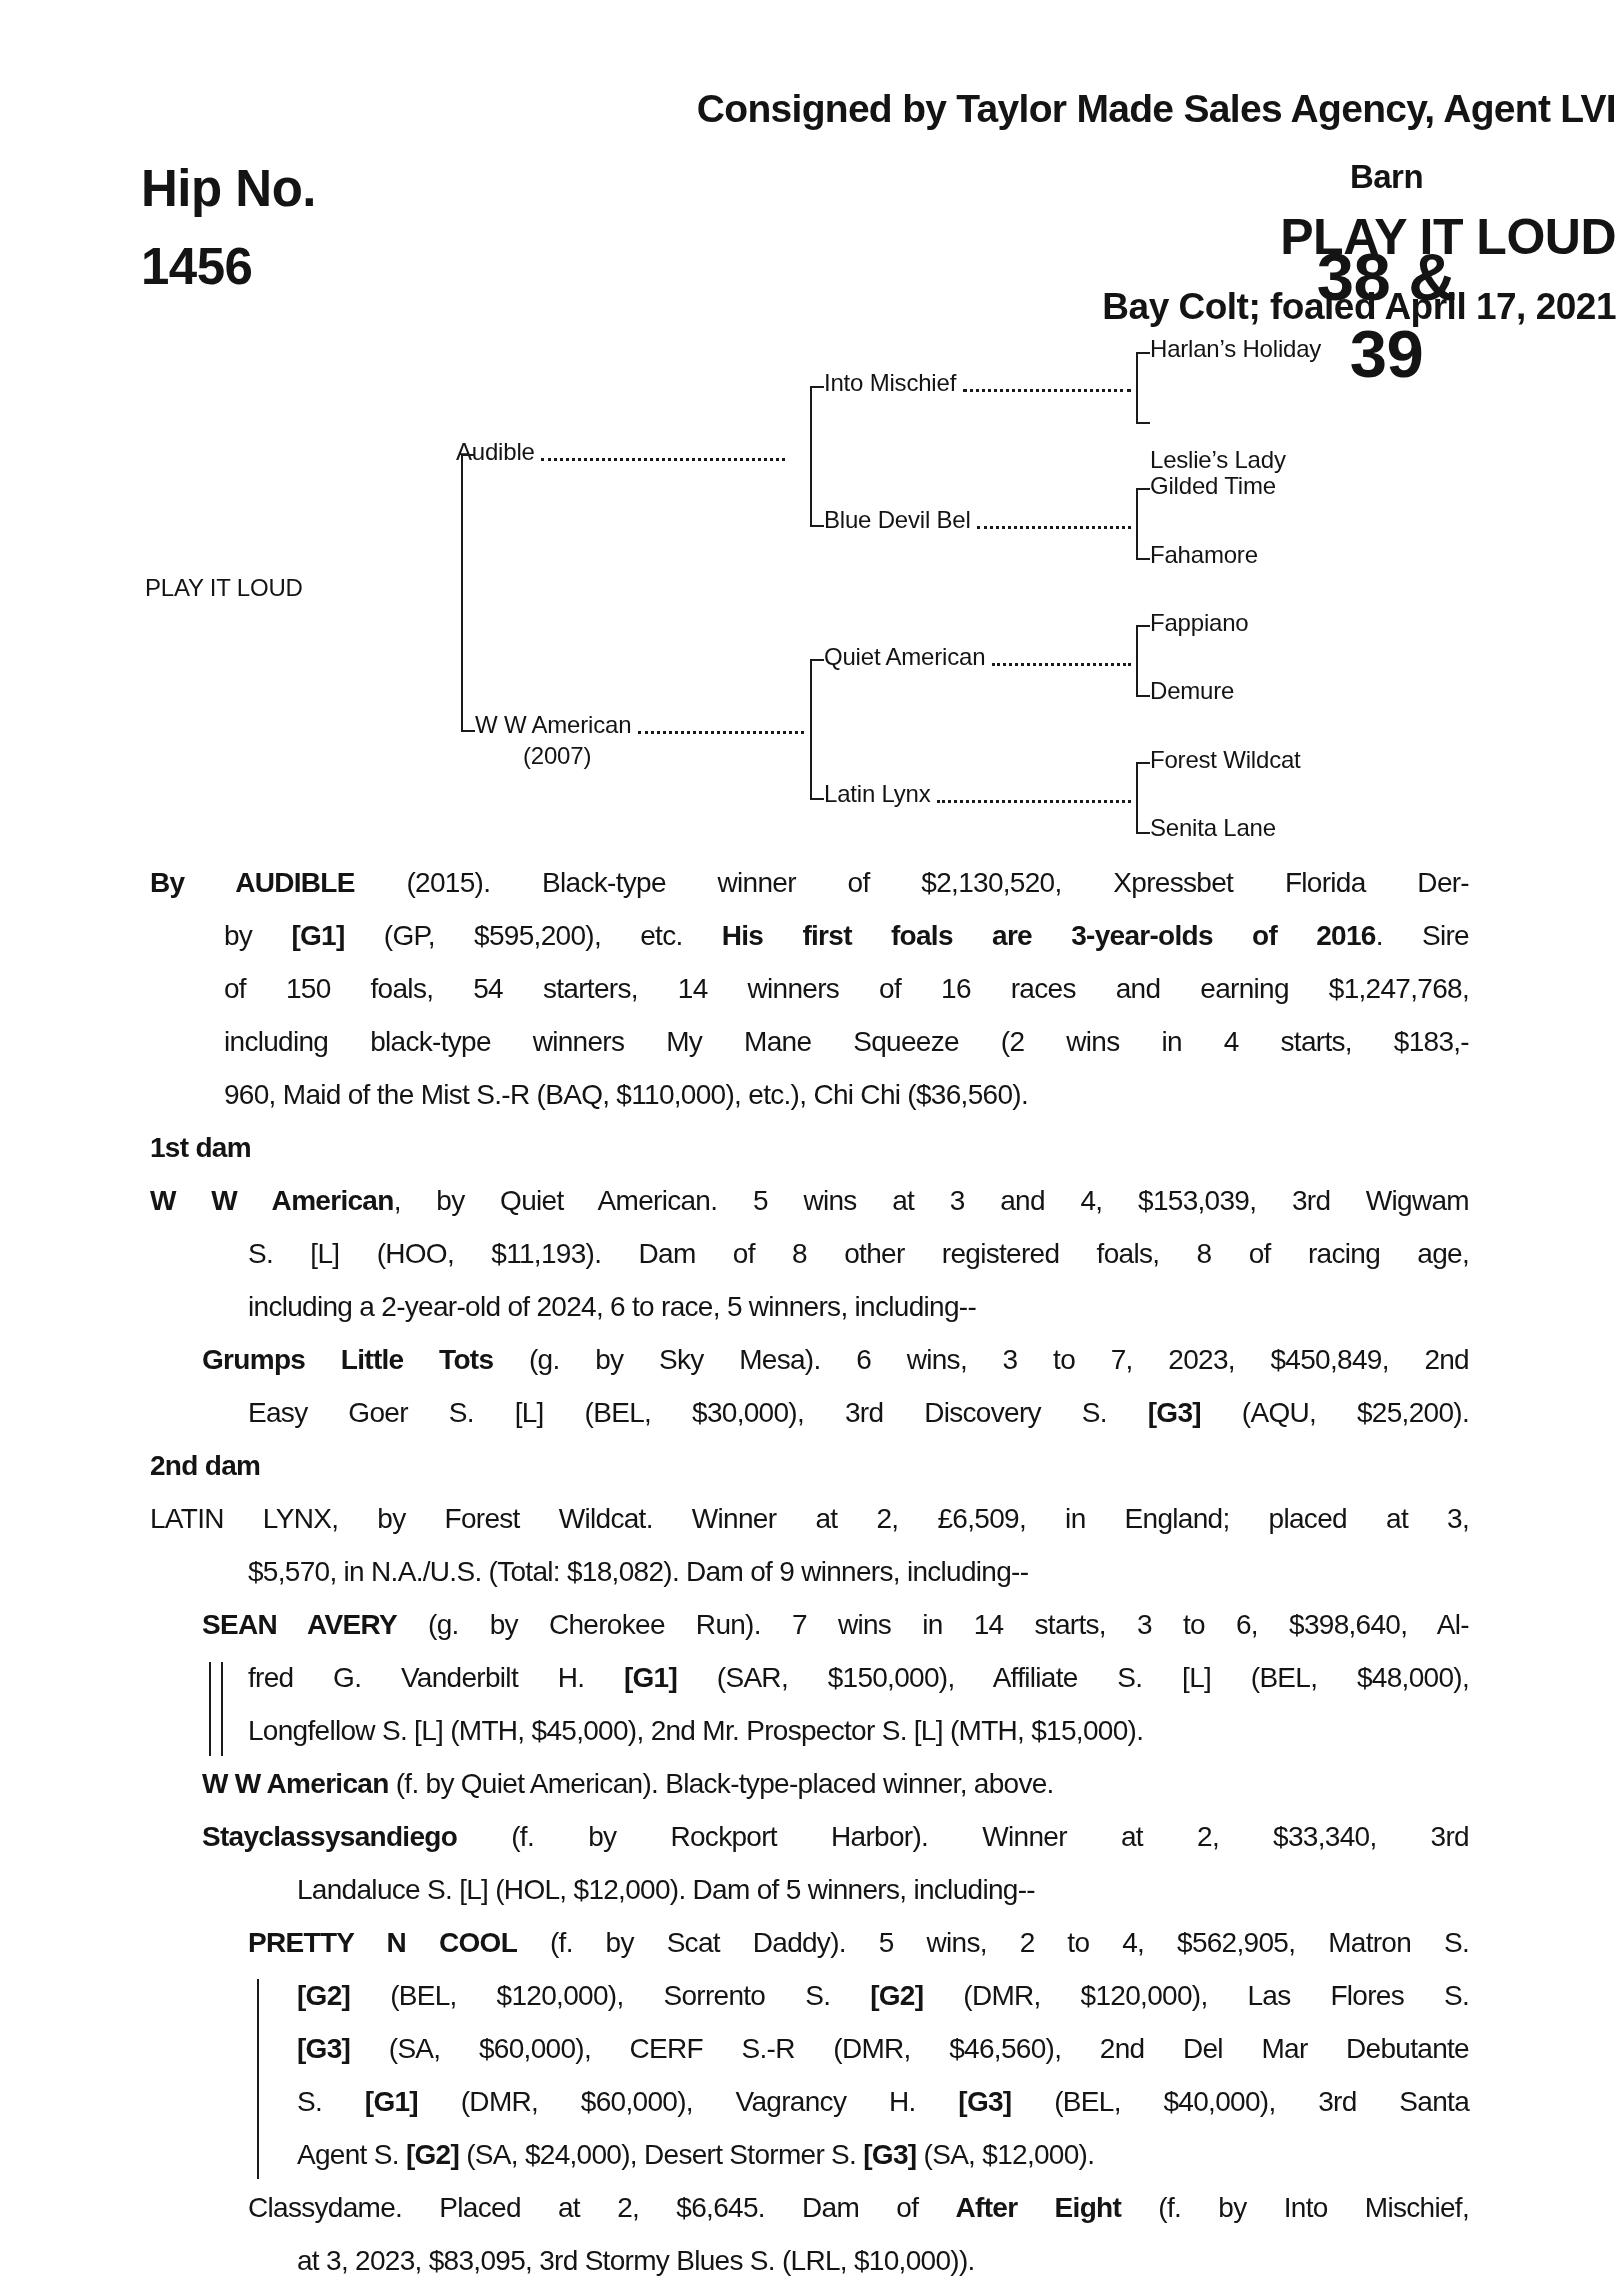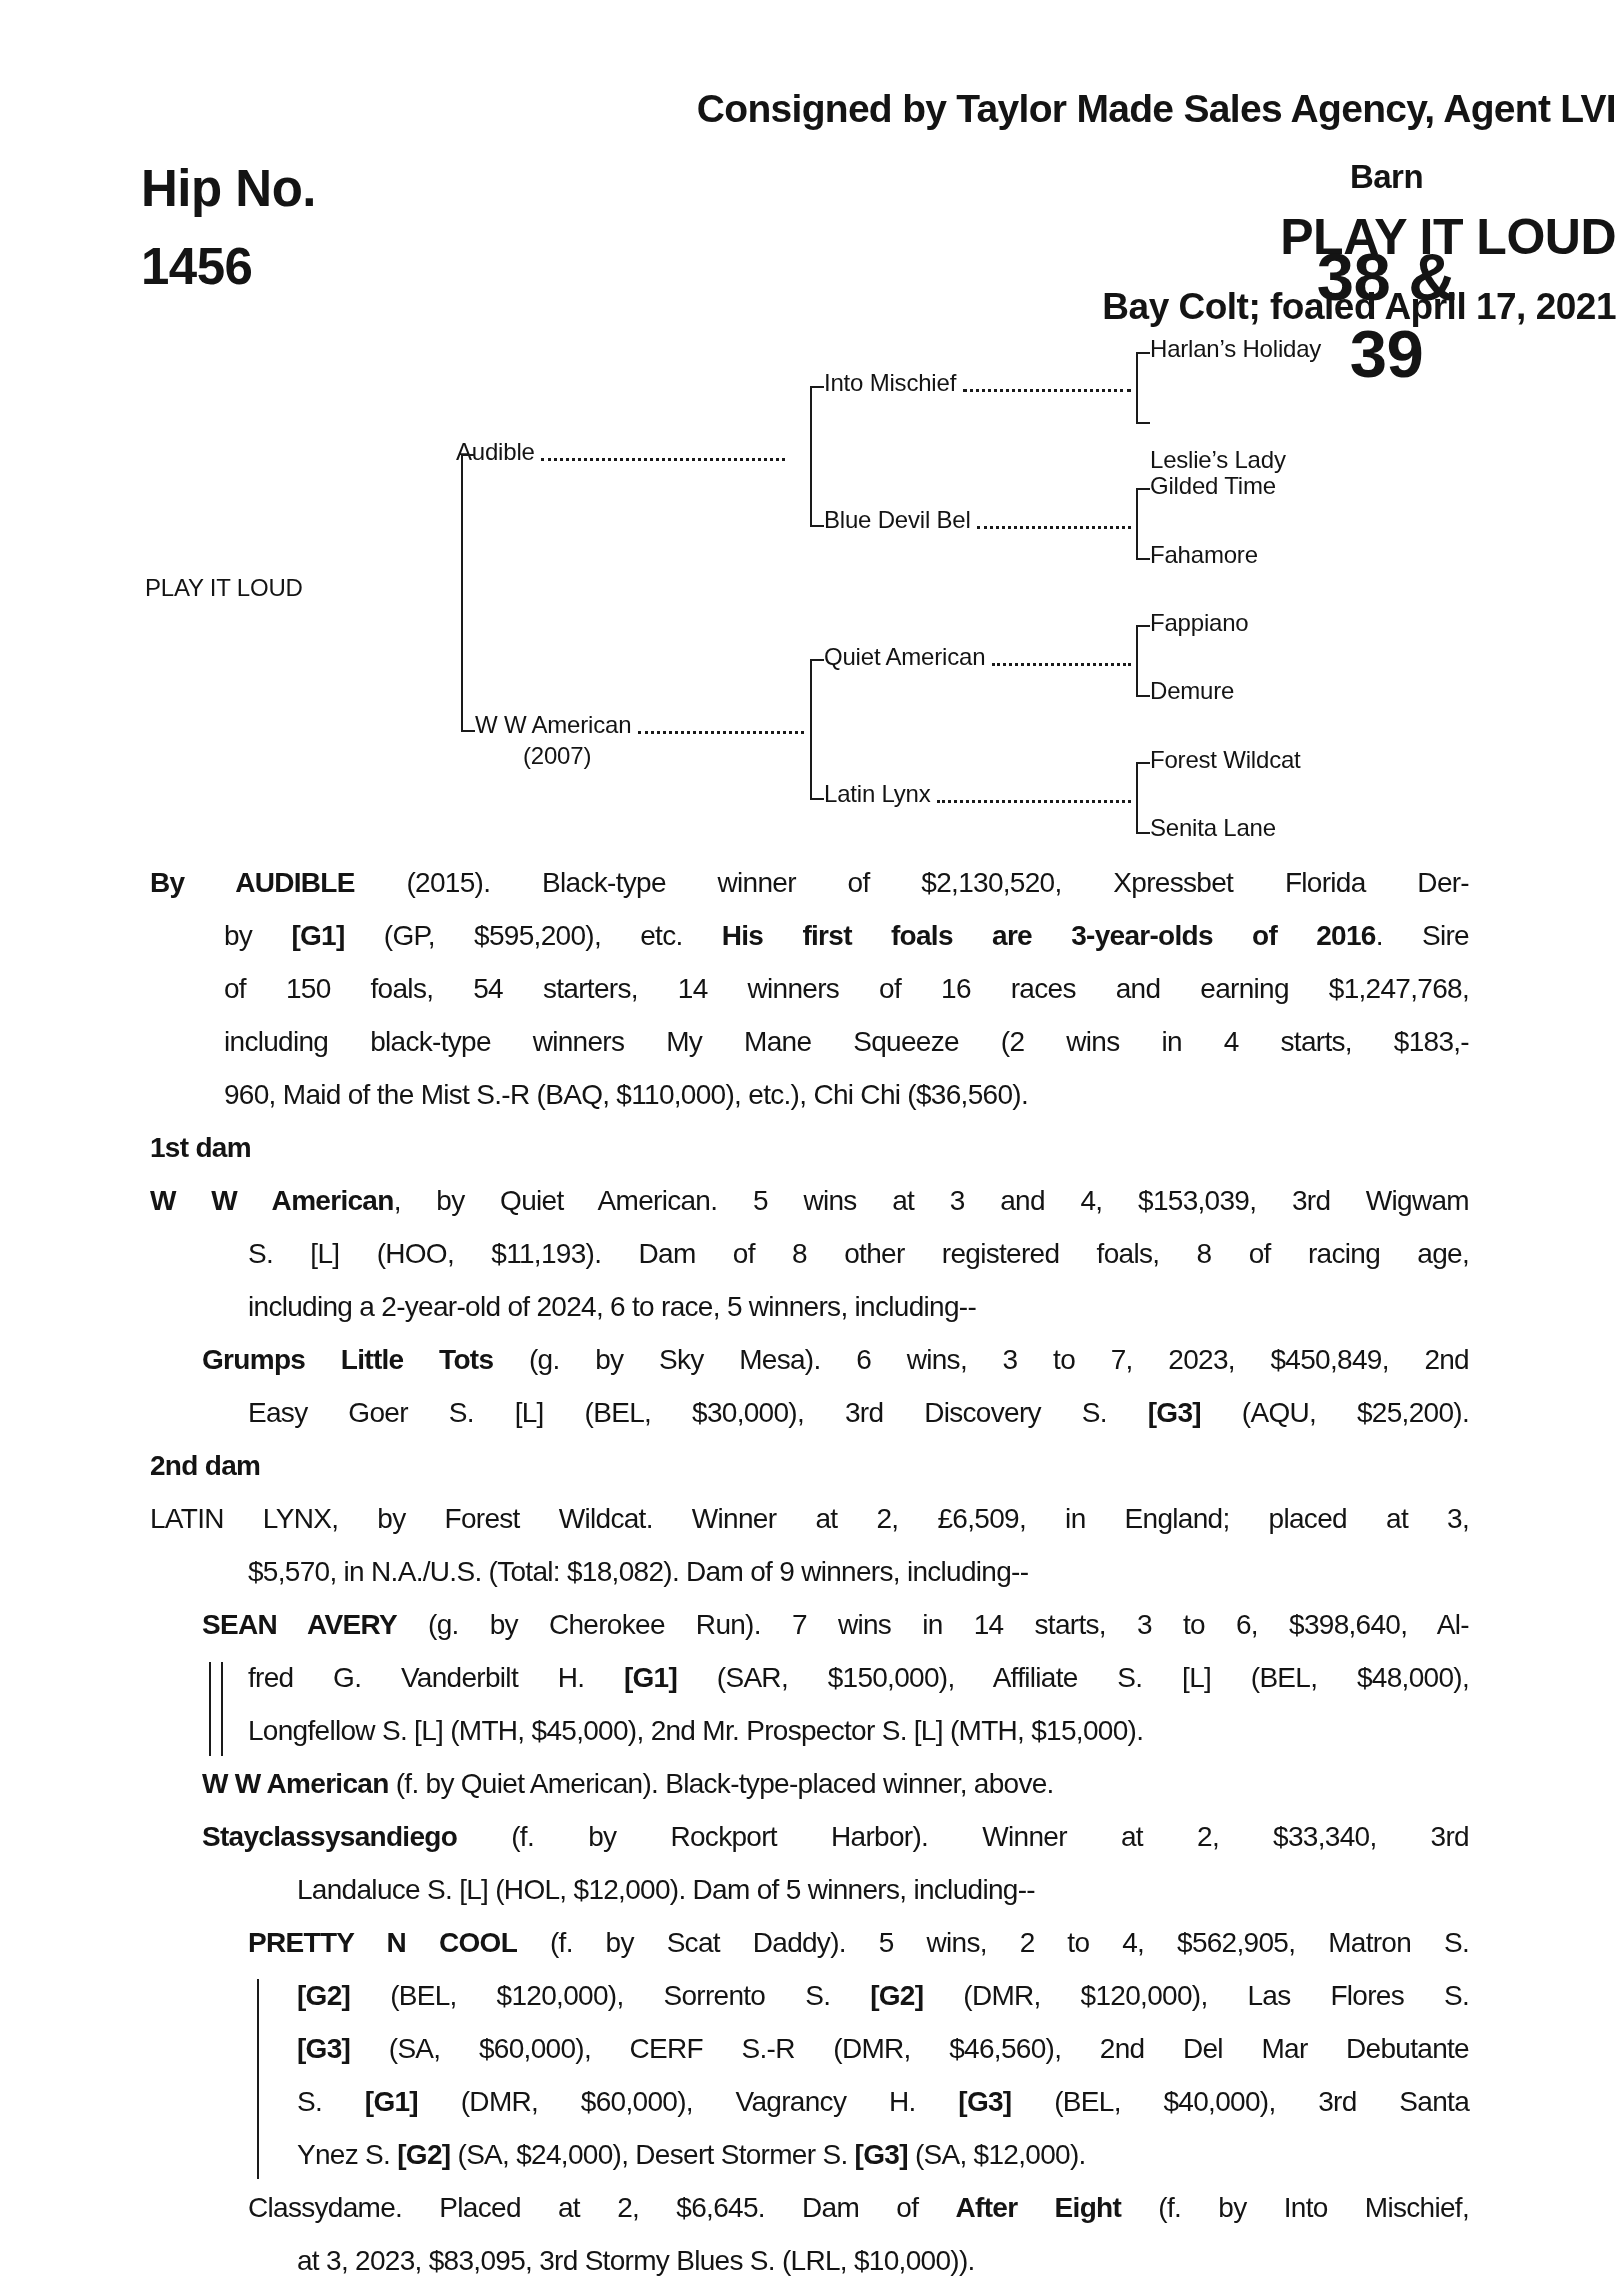--- a/index.html
+++ b/index.html
@@ -130,21 +130,21 @@
       <div class="bl just" style="margin-left: 202px;"><span class="b">SEAN AVERY</span><span> (g. by Cherokee Run). 7 wins in 14 starts, 3 to 6, $398,640, Al-</span></div>
       <div class="bl just" style="margin-left: 248px;"><span>fred G. Vanderbilt H. </span><span class="b">[G1]</span><span> (SAR, $150,000), Affiliate S. [L] (BEL, $48,000),</span></div>
       <div class="bl" style="margin-left: 248px;"><span>Longfellow S. [L] (MTH, $45,000), 2nd Mr. Prospector S. [L] (MTH, $15,000).</span></div>
       <div class="bl" style="margin-left: 202px;"><span class="b">W W American</span><span> (f. by Quiet American). Black-type-placed winner, above.</span></div>
       <div class="bl just" style="margin-left: 202px;"><span class="b">Stayclassysandiego</span><span> (f. by Rockport Harbor). Winner at 2, $33,340, 3rd</span></div>
       <div class="bl" style="margin-left: 297px;"><span>Landaluce S. [L] (HOL, $12,000). Dam of 5 winners, including--</span></div>
       <div class="bl just" style="margin-left: 248px;"><span class="b">PRETTY N COOL</span><span> (f. by Scat Daddy). 5 wins, 2 to 4, $562,905, Matron S.</span></div>
       <div class="bl just" style="margin-left: 297px;"><span class="b">[G2]</span><span> (BEL, $120,000), Sorrento S. </span><span class="b">[G2]</span><span> (DMR, $120,000), Las Flores S.</span></div>
       <div class="bl just" style="margin-left: 297px;"><span class="b">[G3]</span><span> (SA, $60,000), CERF S.-R (DMR, $46,560), 2nd Del Mar Debutante</span></div>
       <div class="bl just" style="margin-left: 297px;"><span>S. </span><span class="b">[G1]</span><span> (DMR, $60,000), Vagrancy H. </span><span class="b">[G3]</span><span> (BEL, $40,000), 3rd Santa</span></div>
-      <div class="bl" style="margin-left: 297px;"><span>Ynez S. </span><span class="b">[G2]</span><span> (SA, $24,000), Desert Stormer S. </span><span class="b">[G3]</span><span> (SA, $12,000).</span></div>
+      <div class="bl" style="margin-left: 297px;"><span>Agent S. </span><span class="b">[G2]</span><span> (SA, $24,000), Desert Stormer S. </span><span class="b">[G3]</span><span> (SA, $12,000).</span></div>
       <div class="bl just" style="margin-left: 248px;"><span>Classydame. Placed at 2, $6,645. Dam of </span><span class="b">After Eight</span><span> (f. by Into Mischief,</span></div>
       <div class="bl" style="margin-left: 297px;"><span>at 3, 2023, $83,095, 3rd Stormy Blues S. (LRL, $10,000)).</span></div>
       <div class="bl" style="margin-left: 150px;"><span class="b">3rd dam</span></div>
     </div>
 
   <div class="vrule" style="left:209px;top:1662px;height:94px;"></div>
   <div class="vrule" style="left:221px;top:1662px;height:94px;"></div>
   <div class="vrule" style="left:257px;top:1979px;height:200px;"></div>
 
 </div>

